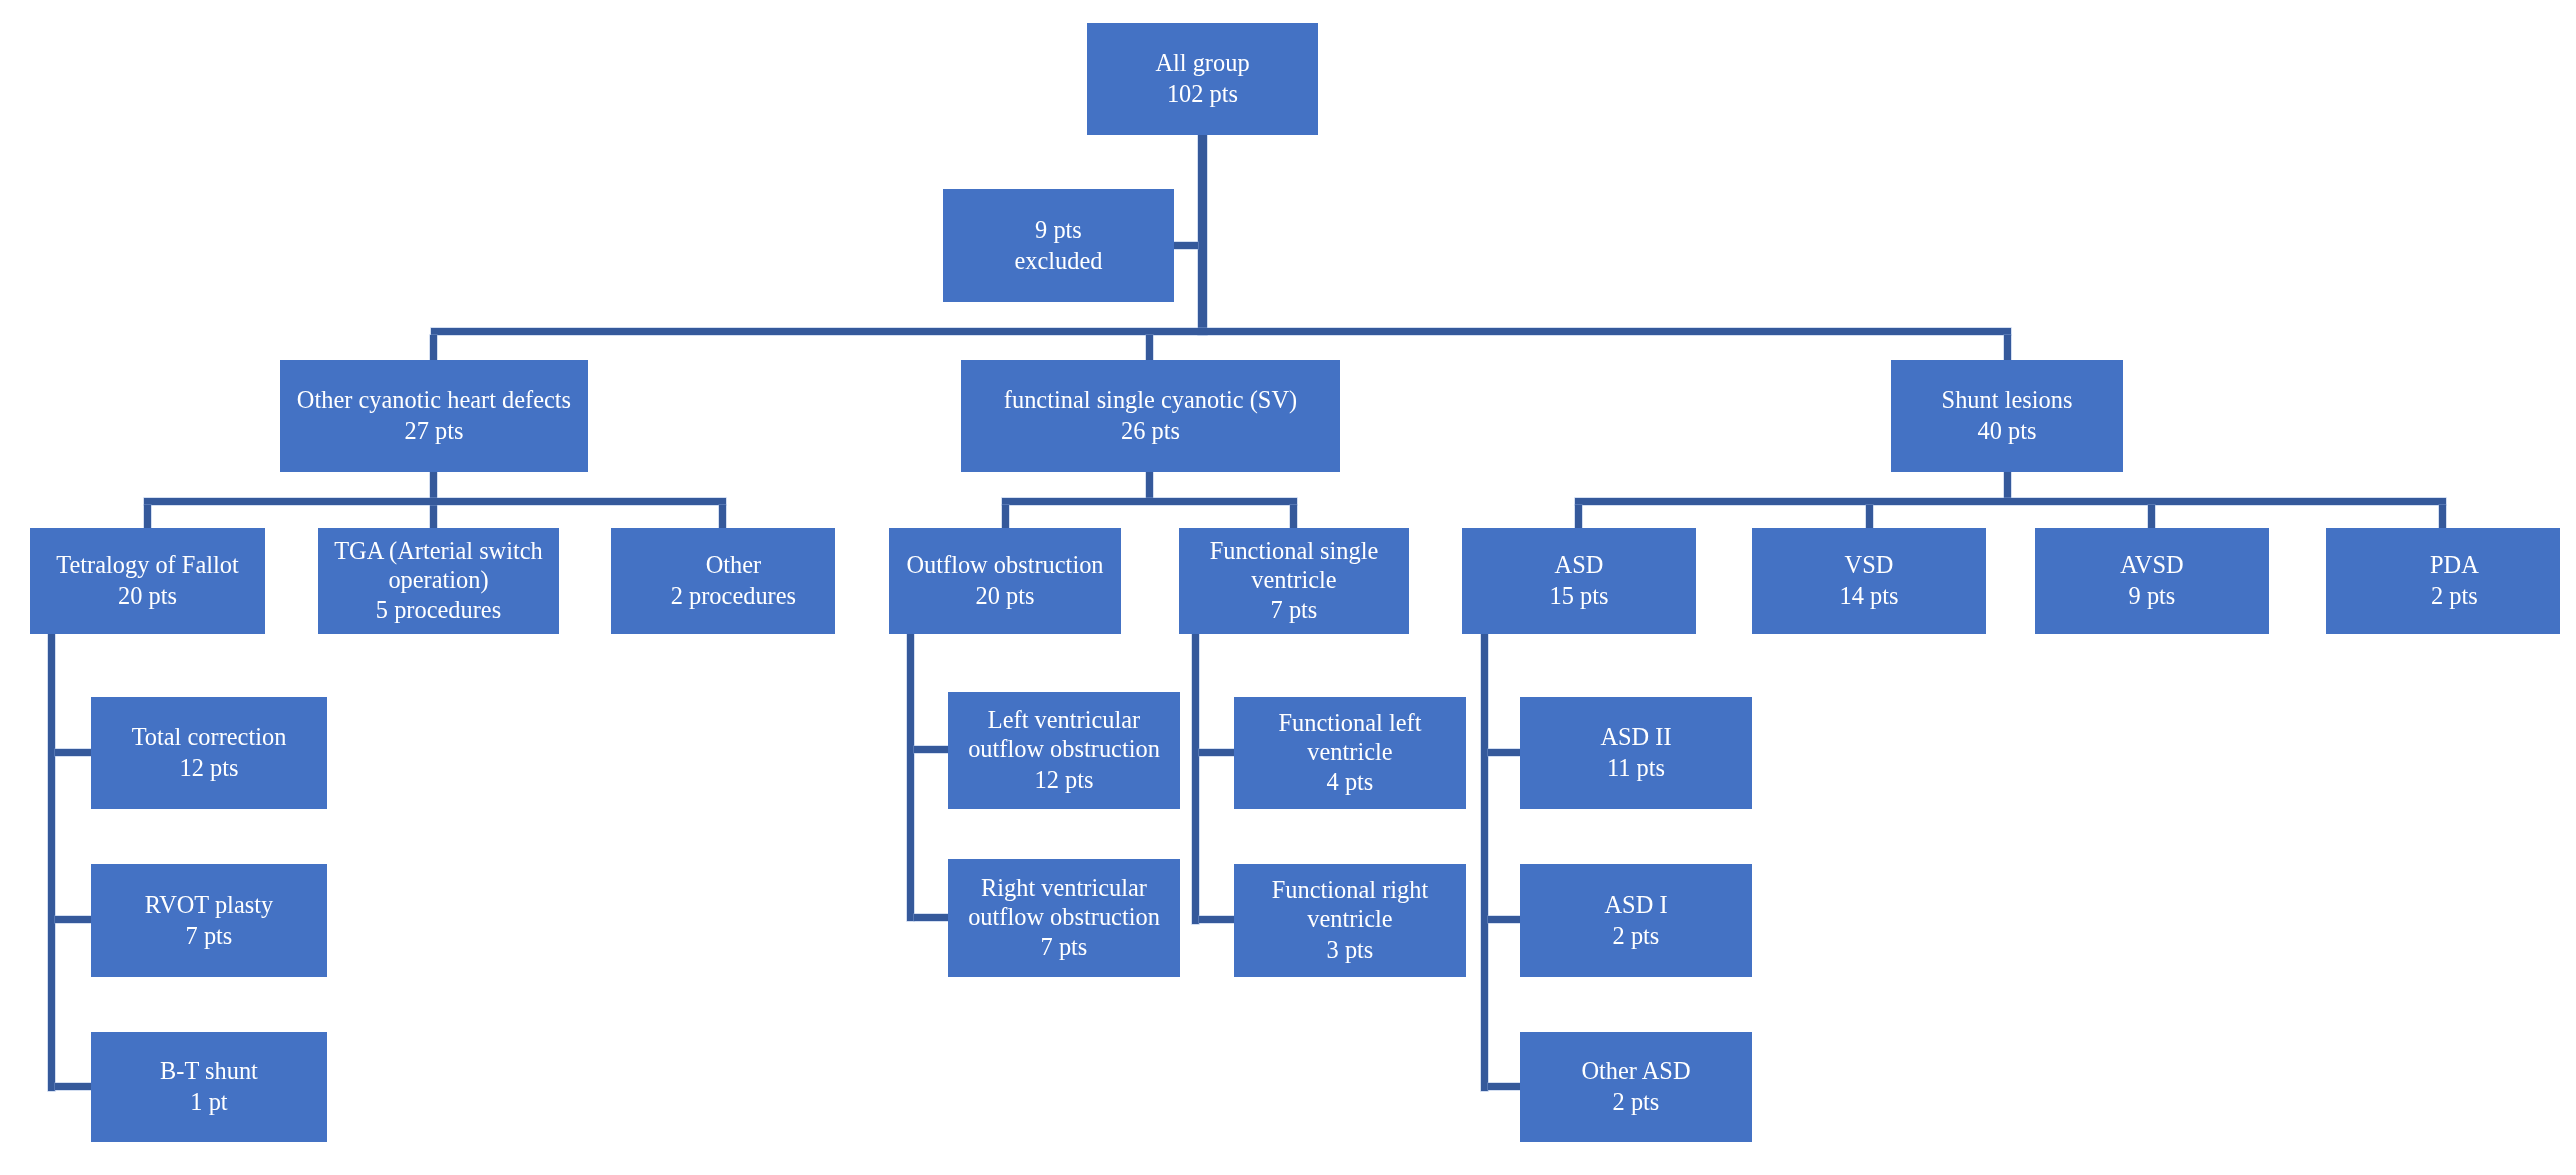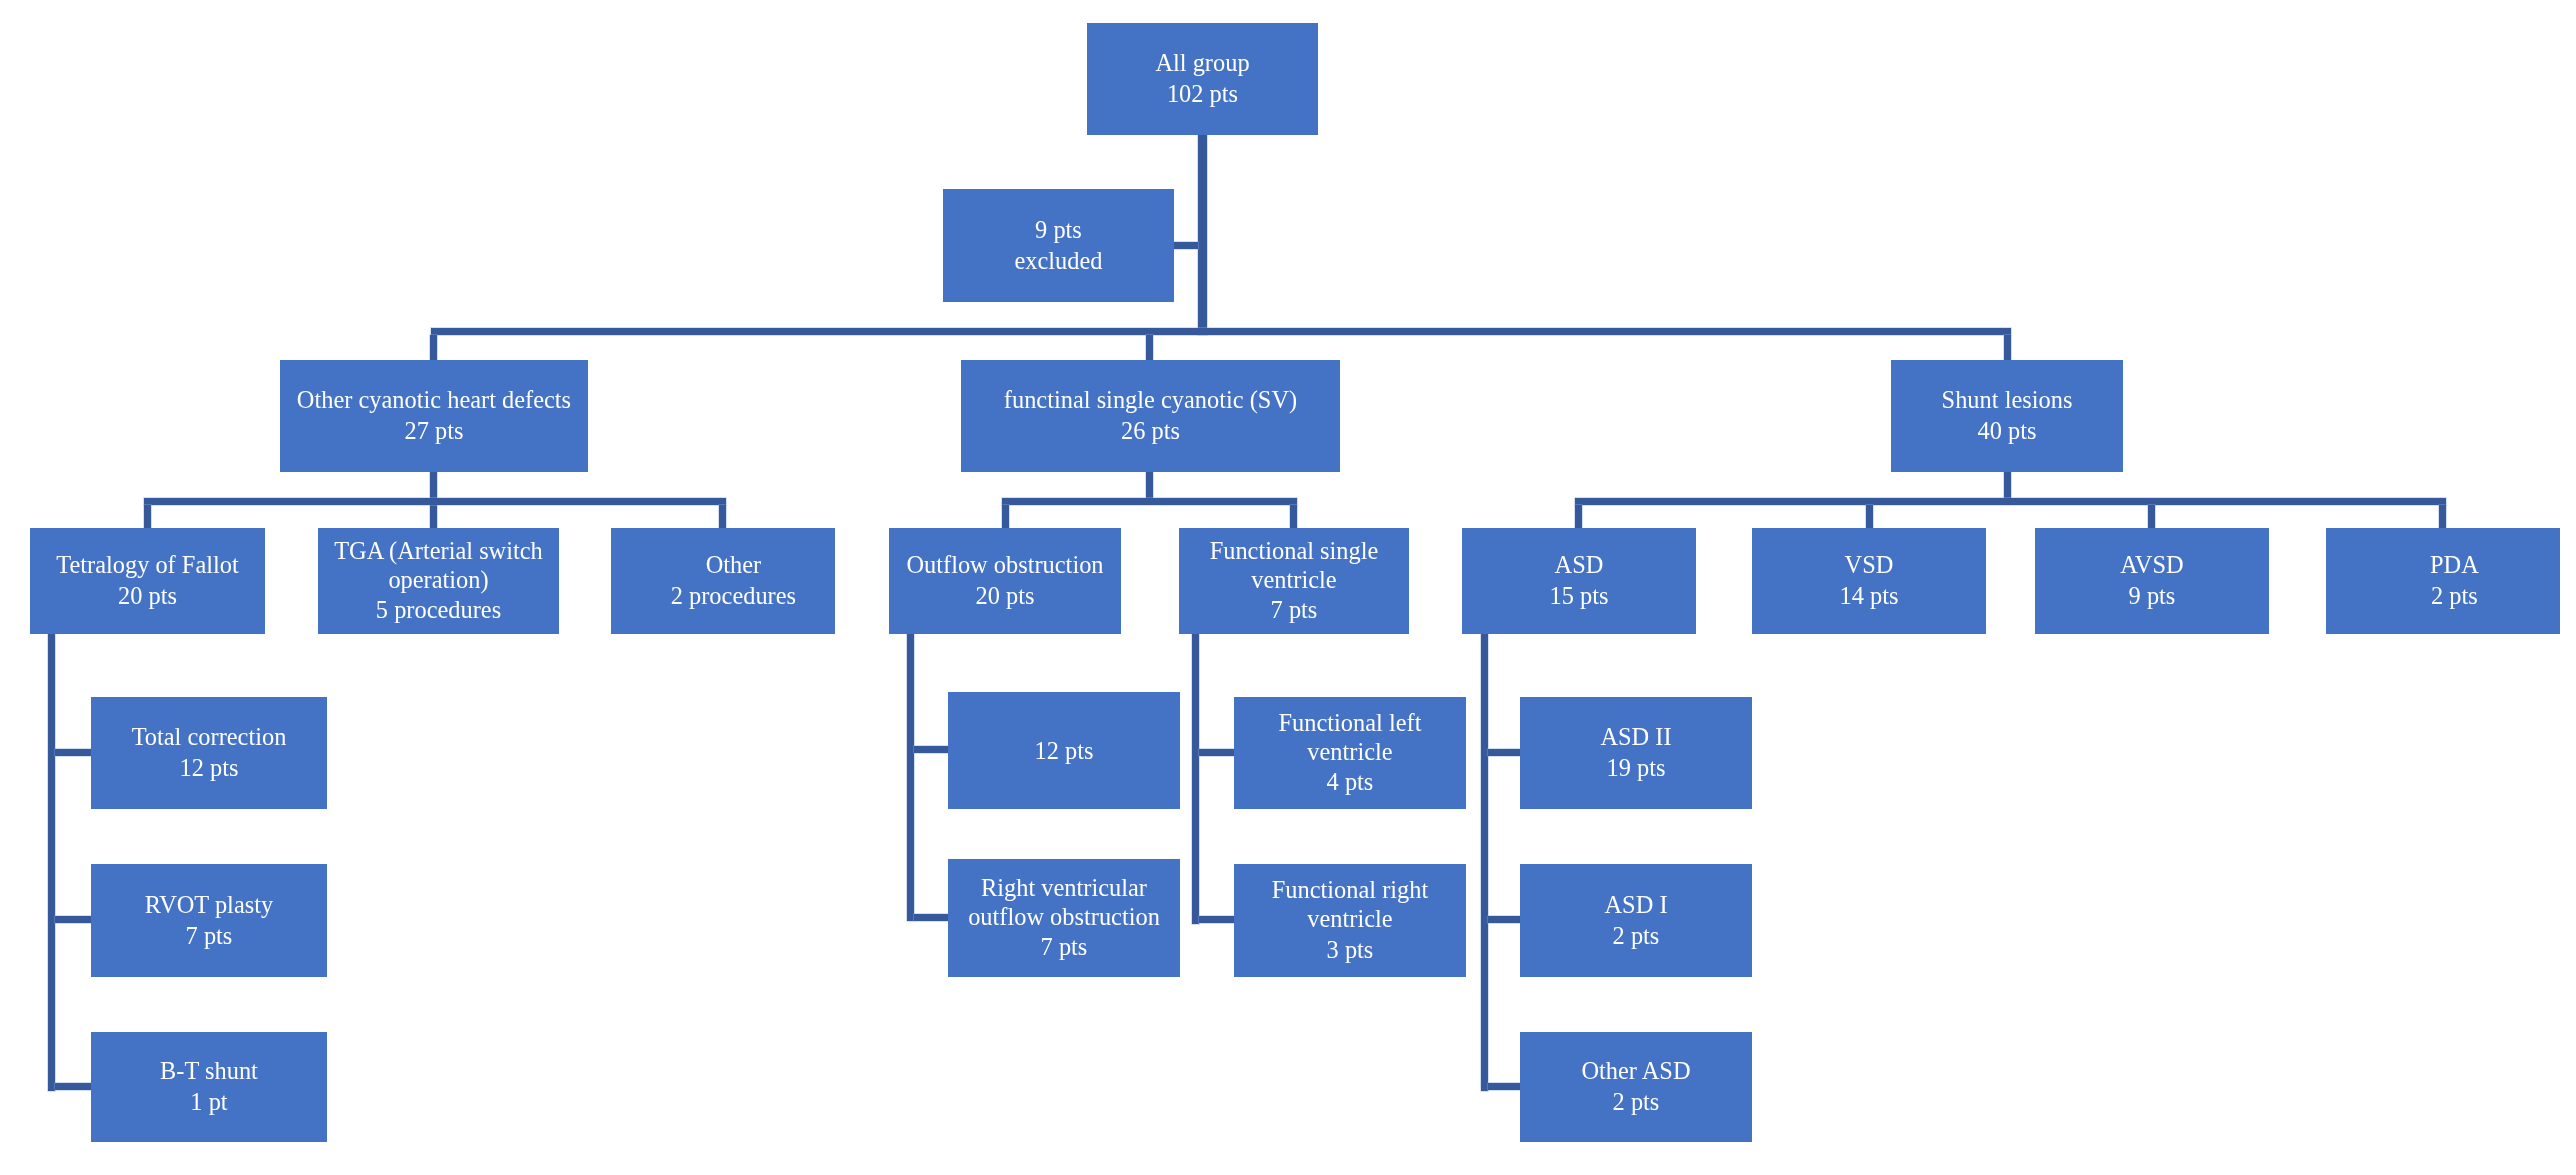--- a/index.html
+++ b/index.html
@@ -161,41 +161,42 @@
     <span class="label">RVOT plasty</span>
     <span class="count">7 pts</span>
   </div>
 
   <div class="node" style="left:91px; top:1032px; width:236px; height:110px;">
     <span class="label">B-T shunt</span>
     <span class="count">1 pt</span>
   </div>
 
   <div class="node" style="left:948px; top:692px; width:232px; height:117px;">
+    <span class="label">Left ventricular outflow obstruction</span>
     <span class="count">12  pts</span>
   </div>
 
   <div class="node" style="left:948px; top:859px; width:232px; height:118px;">
     <span class="label">Right ventricular outflow obstruction</span>
     <span class="count">7 pts</span>
   </div>
 
   <div class="node" style="left:1234px; top:697px; width:232px; height:112px;">
     <span class="label">Functional left ventricle</span>
     <span class="count">4 pts</span>
   </div>
 
   <div class="node" style="left:1234px; top:864px; width:232px; height:113px;">
     <span class="label">Functional right ventricle</span>
     <span class="count">3 pts</span>
   </div>
 
   <div class="node" style="left:1520px; top:697px; width:232px; height:112px;">
     <span class="label">ASD II</span>
-    <span class="count">19 pts</span>
+    <span class="count">11 pts</span>
   </div>
 
   <div class="node" style="left:1520px; top:864px; width:232px; height:113px;">
     <span class="label">ASD I</span>
     <span class="count">2 pts</span>
   </div>
 
   <div class="node" style="left:1520px; top:1032px; width:232px; height:110px;">
     <span class="label">Other ASD</span>
     <span class="count">2 pts</span>

